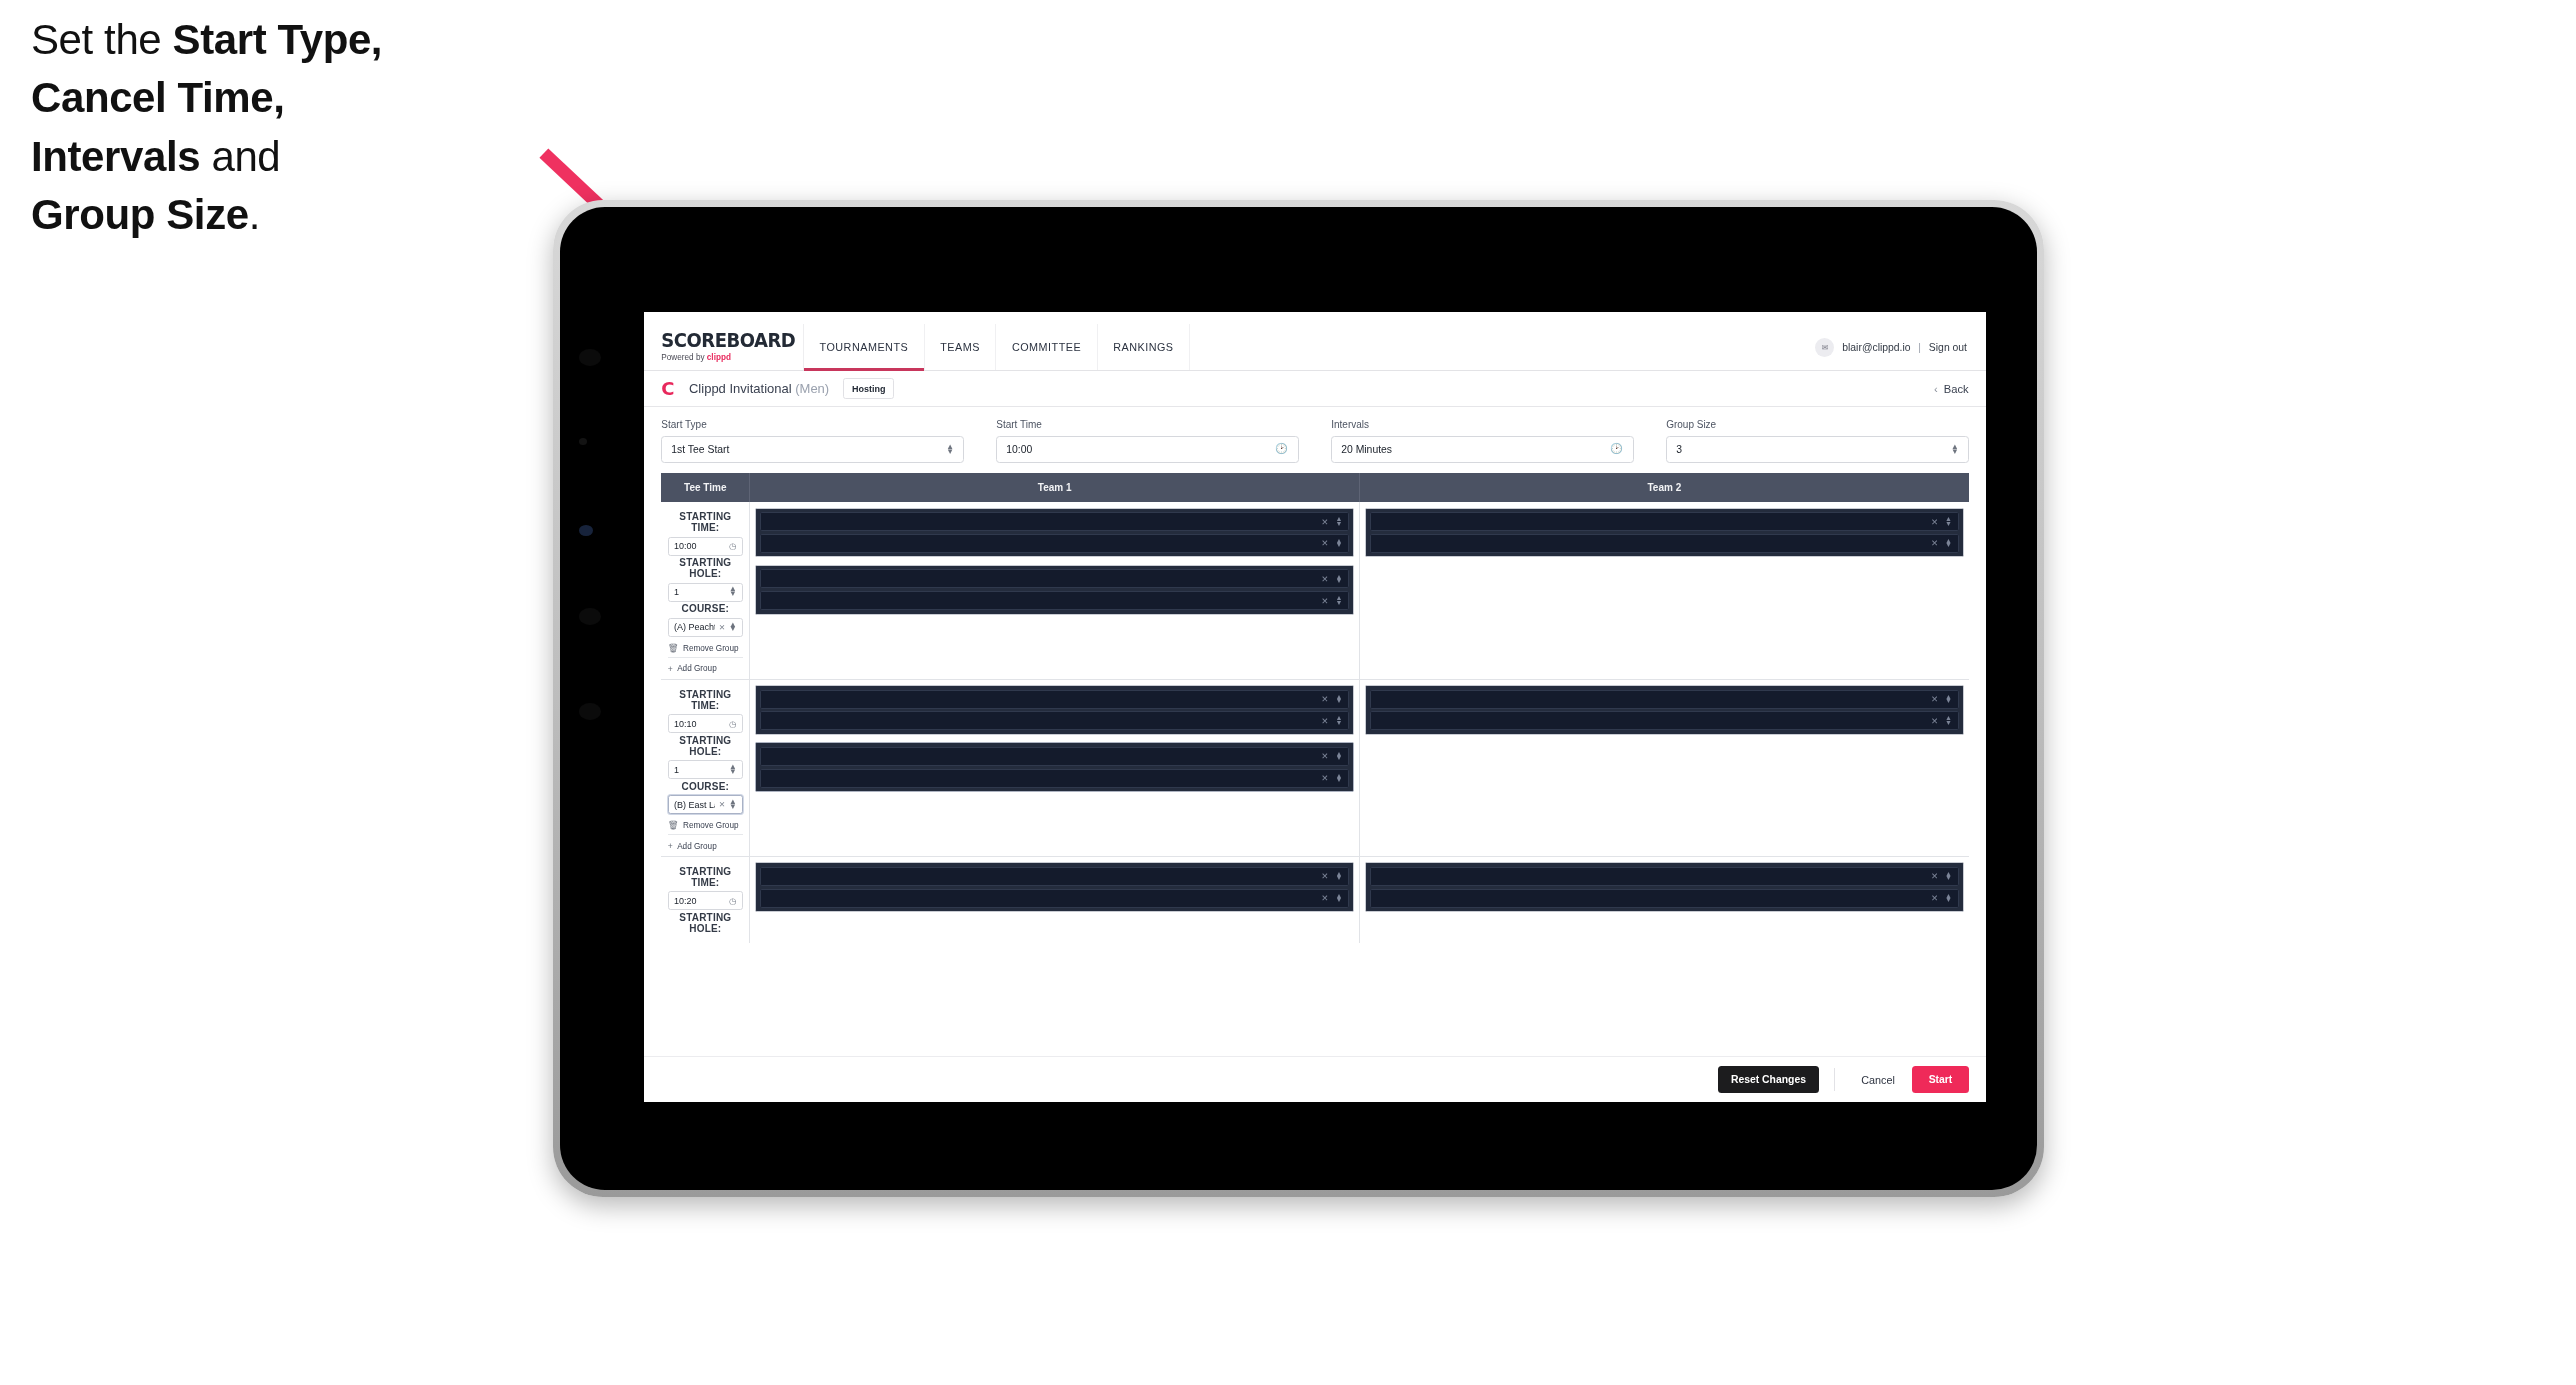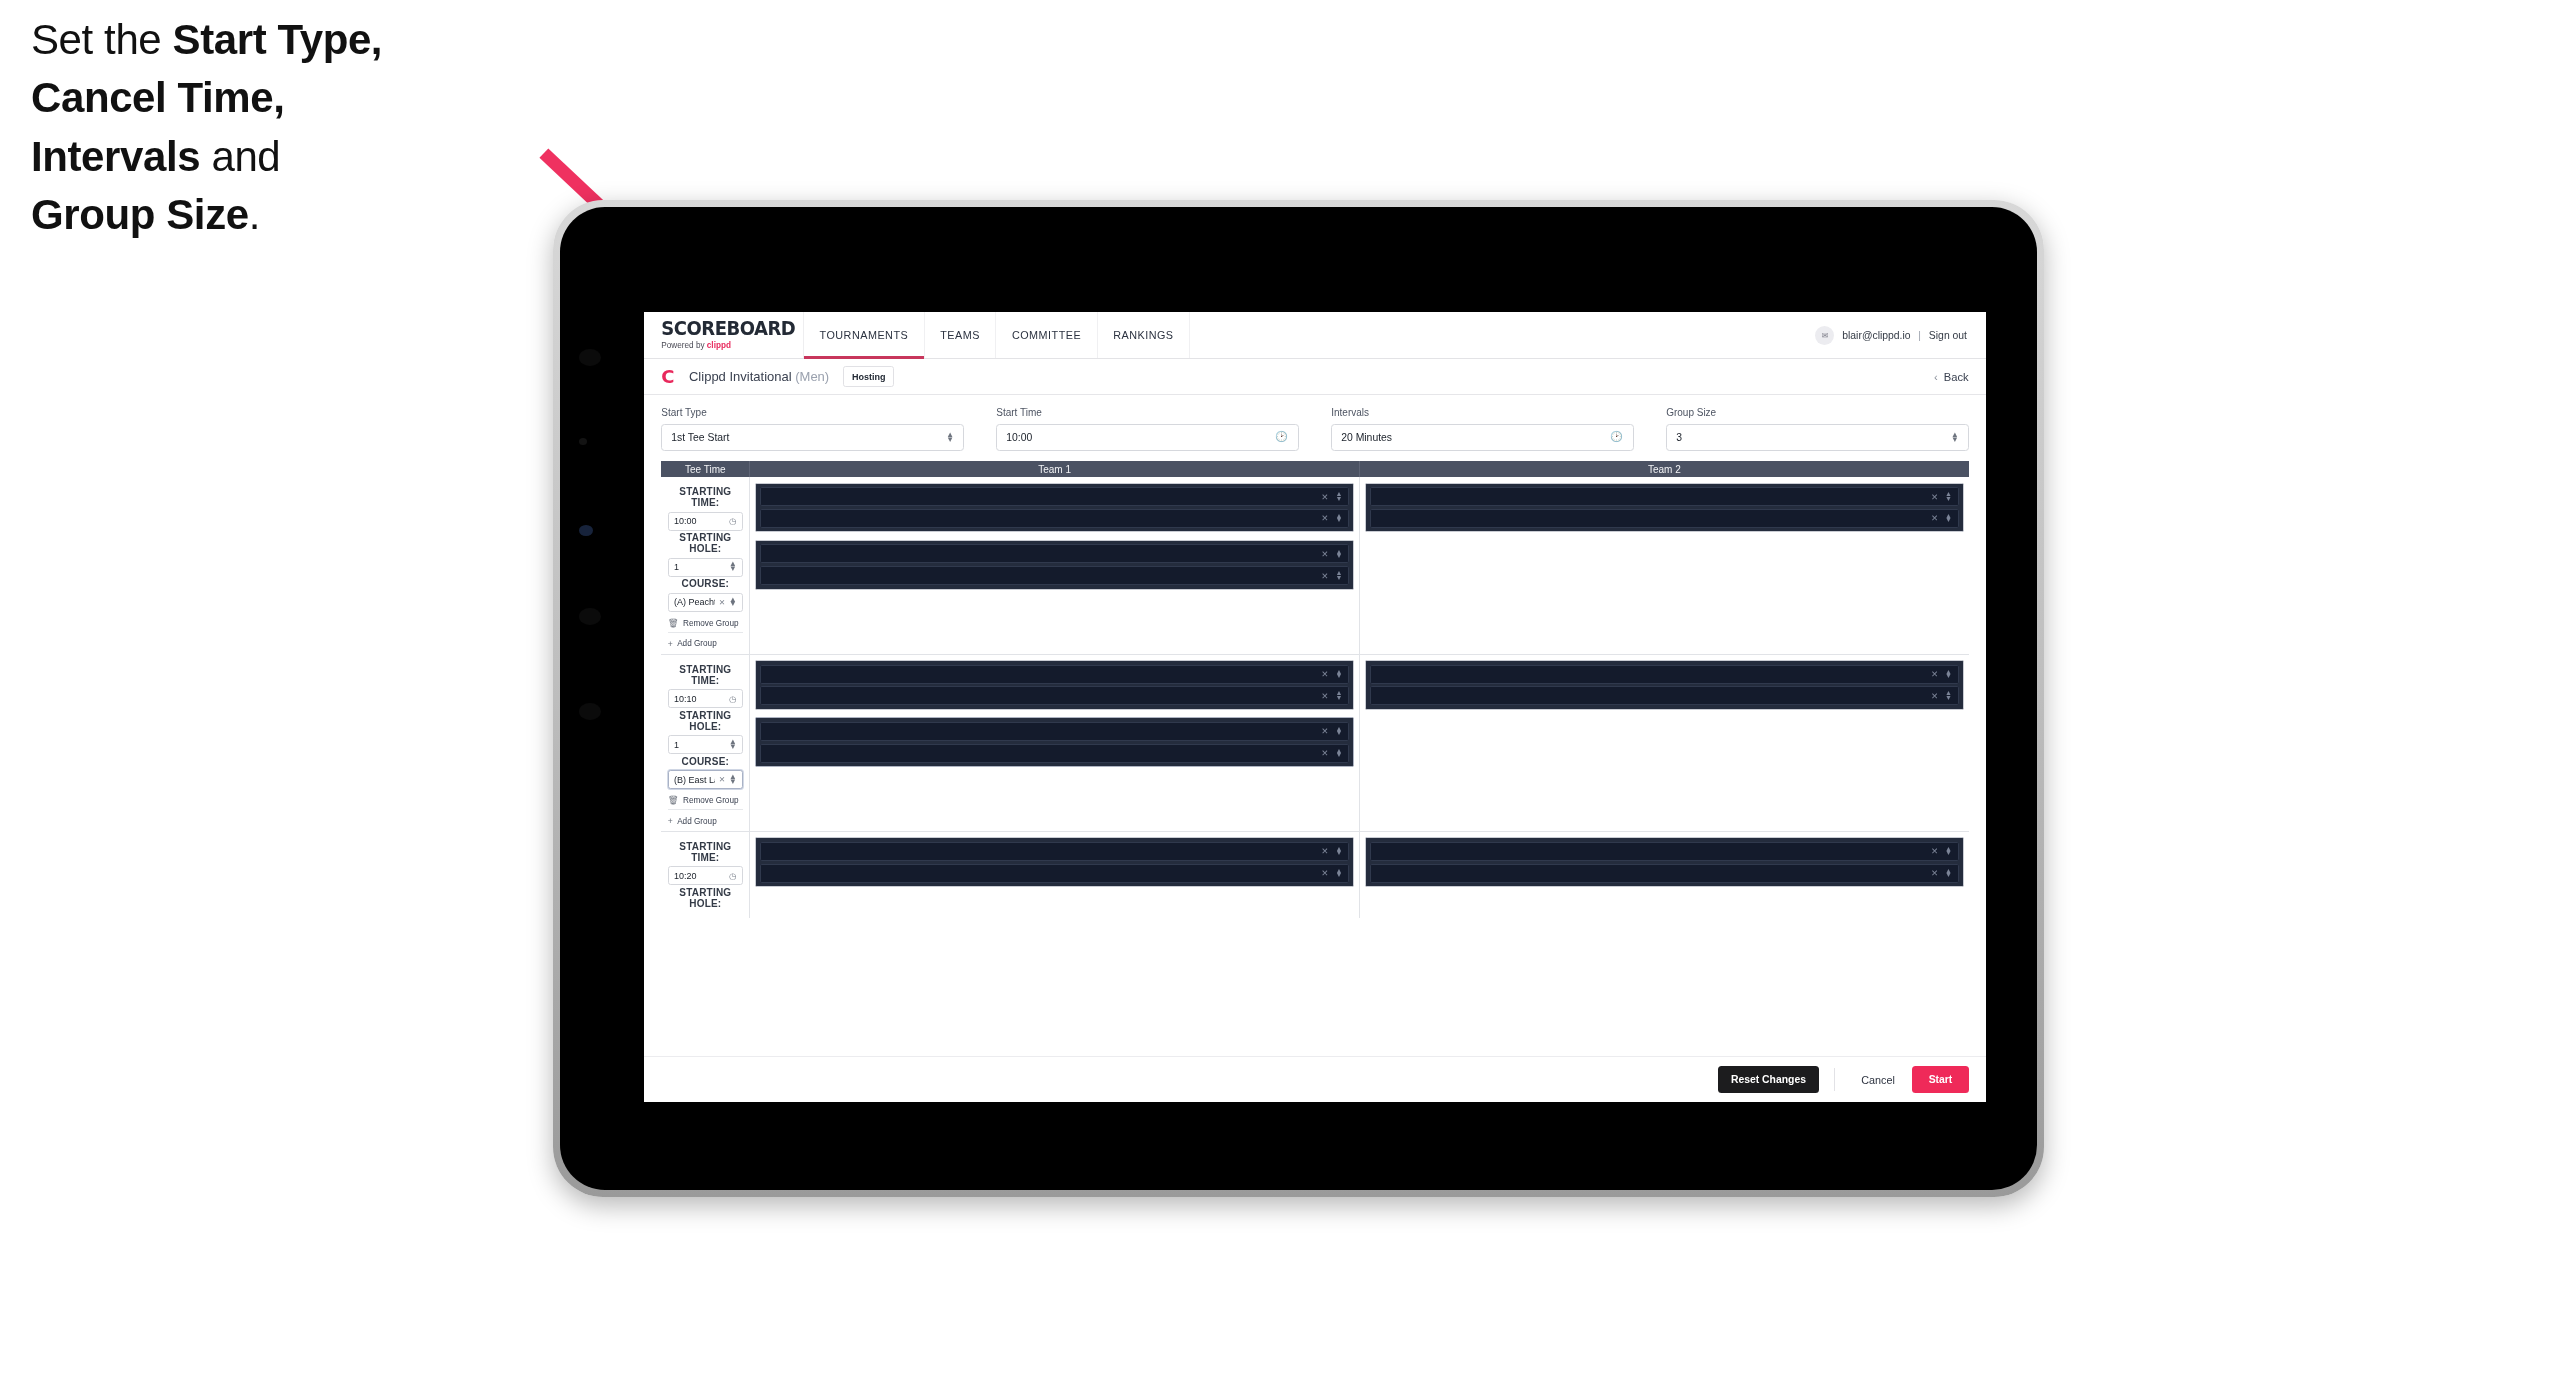--- a/index.html
+++ b/index.html
@@ -51,21 +51,21 @@
     position: absolute; left: 84px; top: 105px;
     width: 1342px; height: 790px;
     background: #ffffff;
     display: flex; flex-direction: column;
     overflow: hidden;
   }
 
   
   .topbar {
     height: 47px; display: flex; align-items: stretch;
-    border-bottom: 0.9px solid #e3e3e6; background: #fff; flex: none;
+    border-bottom: 0.9px solid #e3e3e6; background: #fff; flex: none; margin-top: 12px;
   }
   .logo-wrap {
     width: 160px; display: flex; flex-direction: column;
     justify-content: center; padding-left: 17.3px;
     border-right: 0.9px solid #eeeef0;
   }
   .logo-main {
     font-size: 18px; font-weight: 700; letter-spacing: -0.5px;
     color: #232a35; line-height: 1;
     font-family: "DejaVu Sans", sans-serif; transform: scaleY(1.08);
@@ -126,21 +126,21 @@
     height: 27px; border: 0.9px solid #d6d8dd; border-radius: 3.5px;
     display: flex; align-items: center; padding: 0 9px;
     font-size: 10.4px; color: #20262f; background: #fff;
   }
   .field-val { flex: 1; }
   .ic { color: #7d838e; font-size: 10.4px; line-height: 1; display:flex; align-items:center; }
   .stepper { display:flex; flex-direction:column; line-height:.62; font-size:7.8px; color:#6e747f; }
 
   
   .table-wrap { flex: 1; overflow: hidden; position: relative; background: #fff; padding: 0 17.3px; }
-  .thead { display: flex; height: 16px; background: #4b5263; }
+  .thead { display: flex; height: 29px; background: #4b5263; font-weight: bold; }
   .th {
     color: #f2f3f5; font-size: 10px; display: flex;
     align-items: center; justify-content: center;
     border-right: 0.9px solid #5e6475;
   }
   .th.tee { width: 89px; }
   .th.t1 { flex: 1; }
   .th.t2 { flex: 1; border-right: none; }
 
   .tbody { position: relative; }

